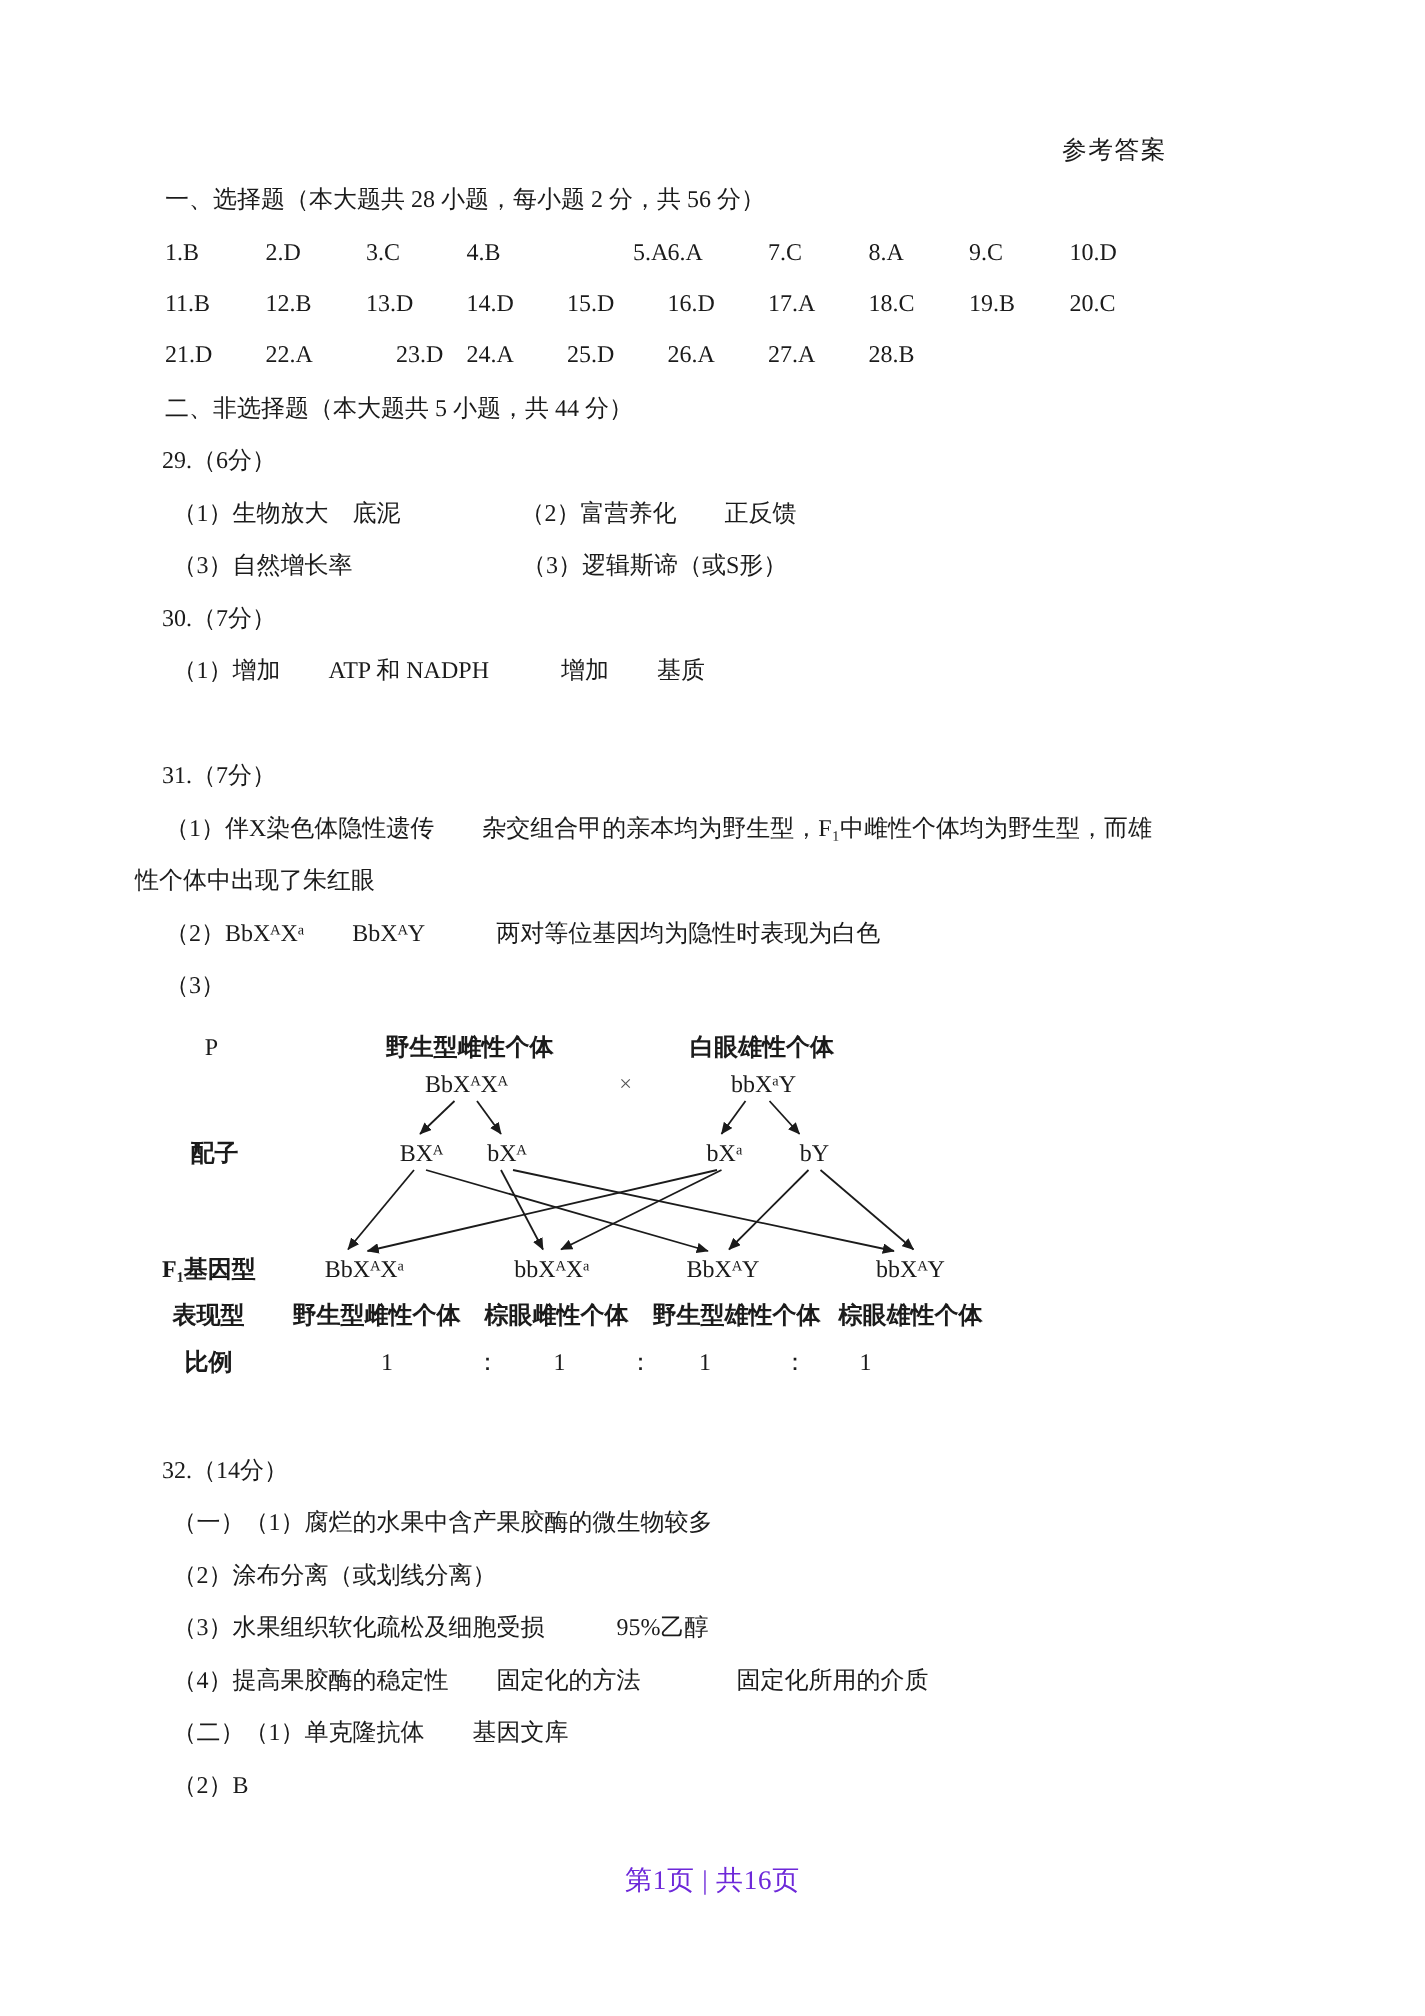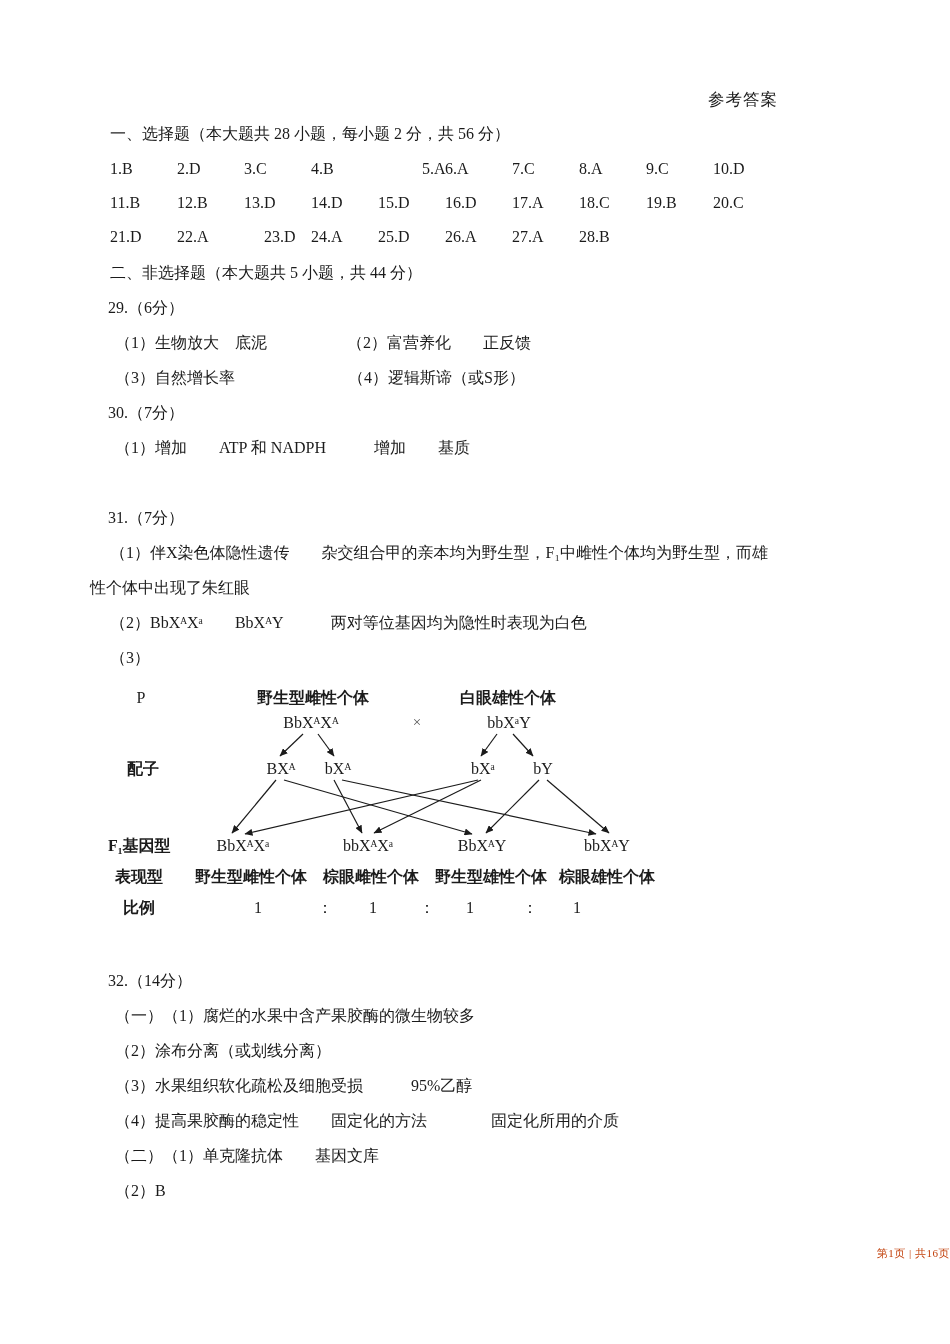--- a/index.html
+++ b/index.html
@@ -18,22 +18,22 @@
     white-space:pre;
   }
   .seg{position:absolute;top:0;white-space:pre;}
   .title{
     left:0;width:778px;text-align:right;
     font-size:16.5px;letter-spacing:1px;
   }
   .row{position:absolute;left:0;width:950px;height:20px;}
   .cell{position:absolute;top:0;font-size:16px;white-space:pre;}
   .footer{
-    left:0;width:950px;text-align:right;
-    font-size:11px;color:#c2410c;letter-spacing:0.5px;
+    left:0;width:950px;text-align:center;
+    font-size:18px;color:#6d28d9;letter-spacing:0.5px;
   }
   svg text{
     font-family:"Liberation Serif","DejaVu Serif","DejaVu Sans",serif;
     font-size:16px;fill:#1b1b1b;
   }
   svg text.cnb{font-weight:bold;}
   svg .xline{stroke:#1b1b1b;stroke-width:1.2;fill:none;}
 </style>
 </head>
 <body>
@@ -81,21 +81,21 @@
 
   <div class="line" style="top:263px;left:110px;">二、非选择题（本大题共 5 小题，共 44 分）</div>
 
   <div class="line" style="top:298px;left:108px;">29.（6分）</div>
   <div class="line" style="top:333px;left:0;width:950px;">
     <span class="seg" style="left:115px;">（1）生物放大　底泥</span>
     <span class="seg" style="left:347px;">（2）富营养化　　正反馈</span>
   </div>
   <div class="line" style="top:368px;left:0;width:772px;">
     <span class="seg" style="left:115px;">（3）自然增长率</span>
-    <span class="seg" style="left:348px;">（4）逻辑斯谛（或S形）</span>
+    <span class="seg" style="left:348px;">（3）逻辑斯谛（或S形）</span>
   </div>
 
   <div class="line" style="top:403px;left:108px;">30.（7分）</div>
   <div class="line" style="top:438px;left:115px;">（1）增加　　ATP 和 NADPH　　　增加　　基质</div>
 
   <div class="line" style="top:508px;left:108px;">31.（7分）</div>
   <div class="line" style="top:543px;left:110px;">（1）伴X染色体隐性遗传　　杂交组合甲的亲本均为野生型，F₁中雌性个体均为野生型，而雄</div>
   <div class="line" style="top:578px;left:90px;">性个体中出现了朱红眼</div>
   <div class="line" style="top:613px;left:110px;">（2）BbXᴬXᵃ　　BbXᴬY　　　两对等位基因均为隐性时表现为白色</div>
   <div class="line" style="top:648px;left:110px;">（3）</div>

